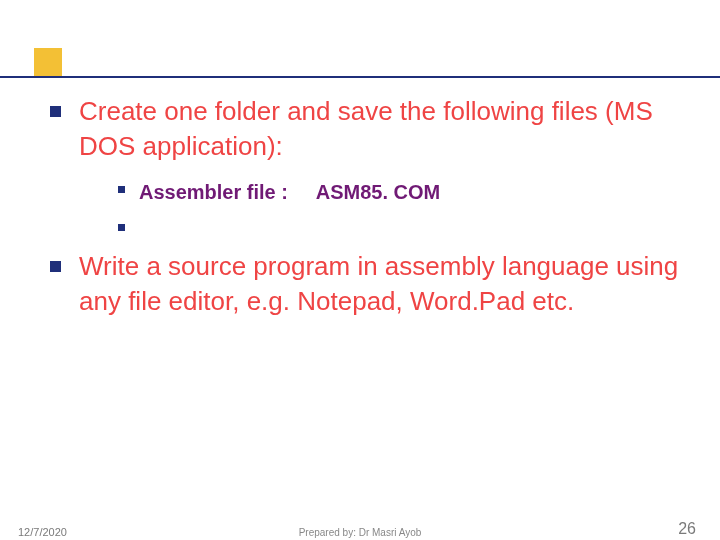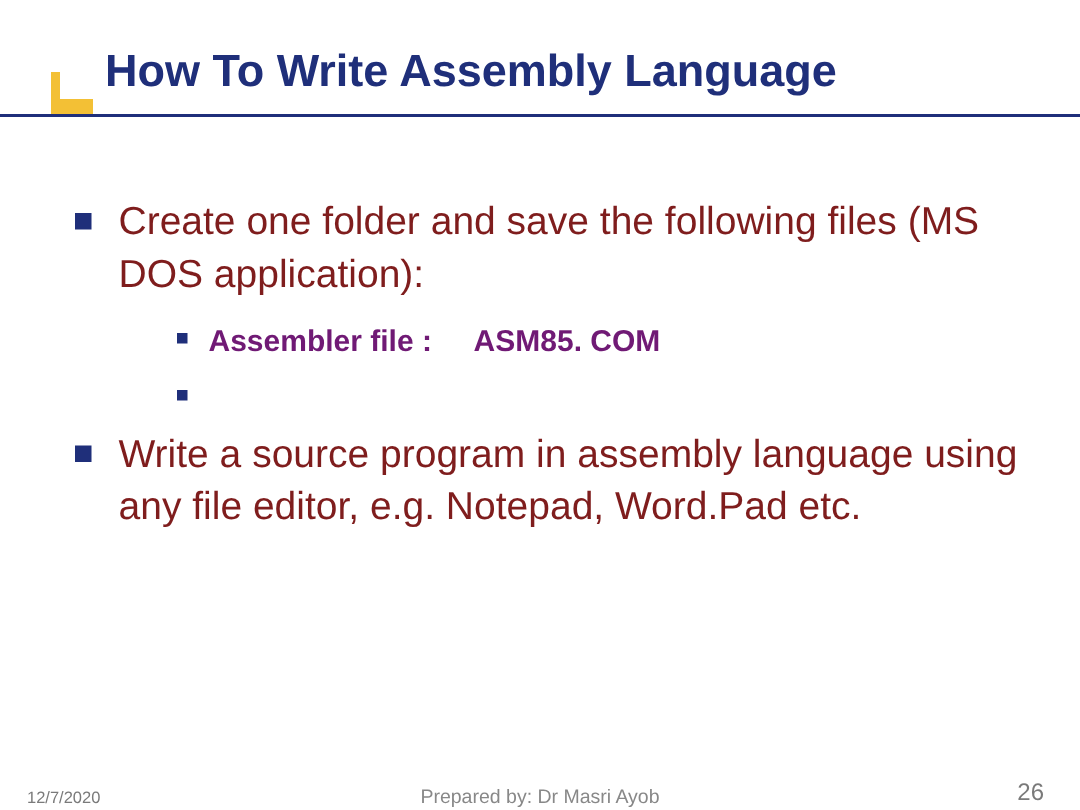--- a/index.html
+++ b/index.html
@@ -60,21 +60,21 @@
   .l1 .bullet {
     width: 11px;
     height: 11px;
     background: #1f2f7a;
     flex: 0 0 11px;
     margin-top: 12px;
     margin-right: 18px;
   }
   .l1 .text {
     font-size: 26px;
-    color: #7f1d1d;
+    color: #ef4444;
     line-height: 1.35;
   }
   .sub {
     margin: 10px 0 18px 68px;
   }
   .l2 {
     display: flex;
     align-items: flex-start;
     margin: 10px 0;
   }
@@ -103,37 +103,36 @@
     padding: 0 24px 0 18px;
     font-size: 11px;
     color: #7a7a7a;
     margin-top: 11px;
   }
   .footer-center {
     position: absolute;
     left: 0;
     right: 0;
     text-align: center;
-    font-size: 13px;
+    font-size: 10px;
     color: #888;
   }
   .page-num {
     font-size: 16px;
     color: #7a7a7a;
   }
 </style>
 </head>
 <body>
 
 <div class="slide">
 
   <div class="title-area">
     <div class="accent-square"></div>
     <div class="title-line"></div>
-    <span class="title-text">How To Write Assembly Language</span>
   </div>
 
   <div class="content">
 
     <div class="l1">
       <div class="bullet"></div>
       <div class="text">Create one folder and save the following files (MS DOS application):</div>
     </div>
 
     <div class="sub">

